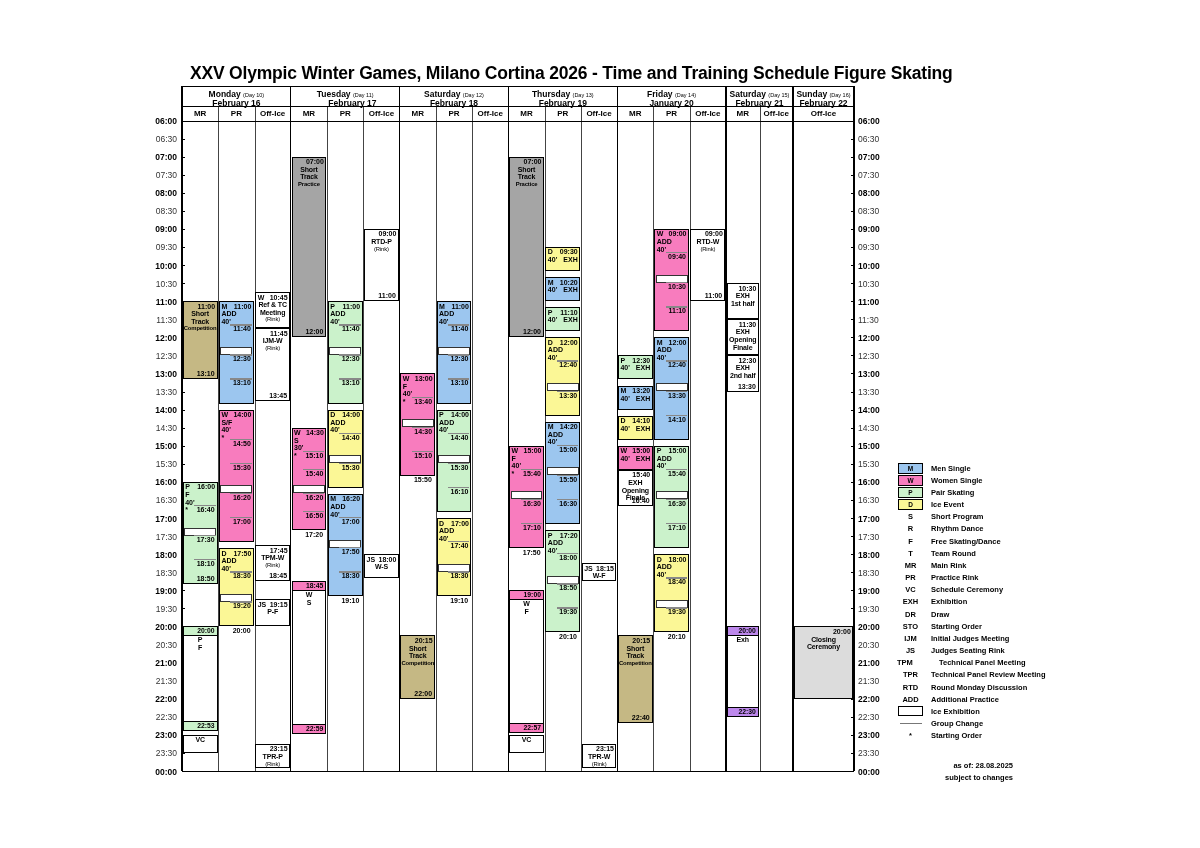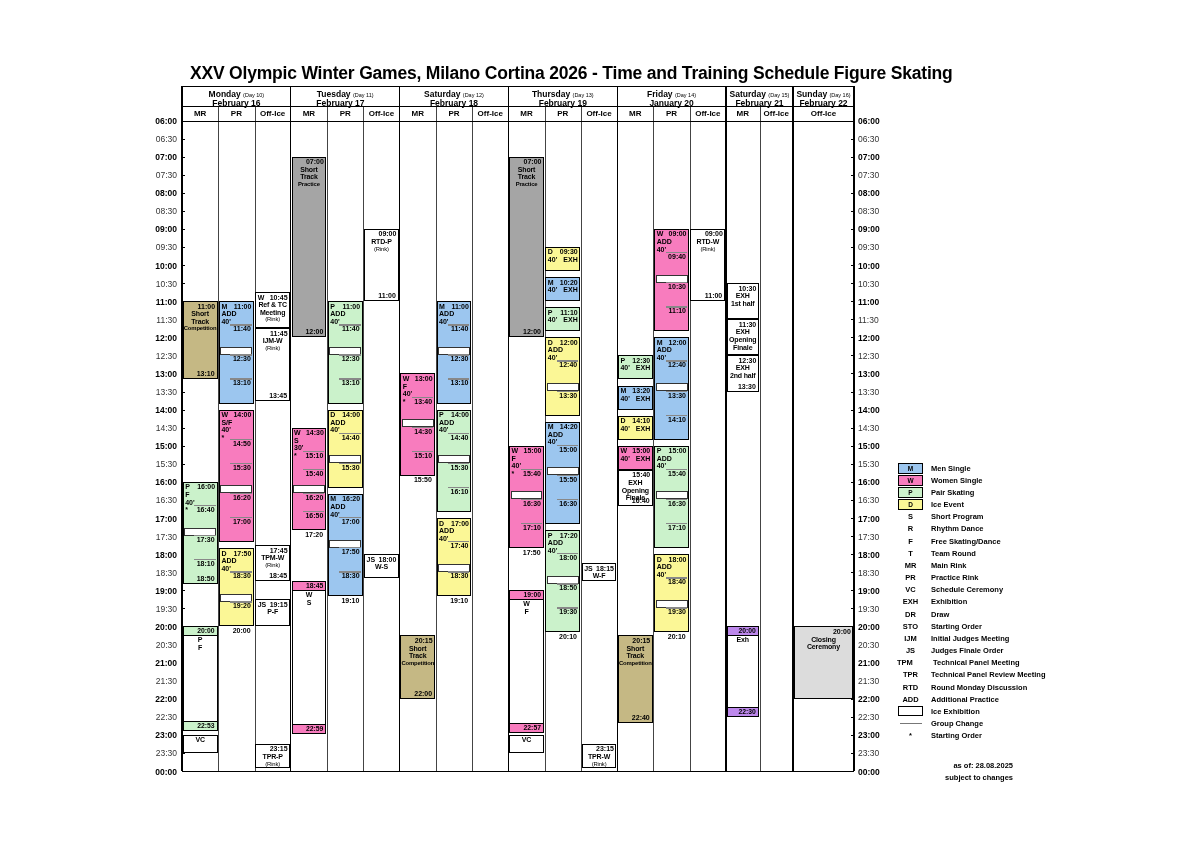--- a/index.html
+++ b/index.html
@@ -365,21 +365,21 @@
           <div style="display: flex; line-height: 7.6px; justify-content: center;">
             <span style="font-size: 7px; font-weight: 700; letter-spacing: -0.15px; white-space: nowrap;">TPR-P</span>
           </div>
           <div style="display: flex; line-height: 7.6px; justify-content: center;">
             <span style="font-size: 5.9px; font-weight: 400; letter-spacing: -0.15px; white-space: nowrap;">(Rink)</span>
           </div>
         </div>
       </div>
       <div style="position: absolute; left: 181.4px; top: 86px; width: 1.2px; height: 685px; background: rgb(0, 0, 0);"></div>
       <div style="position: absolute; left: 290.8px; top: 88.5px; width: 108.8px; text-align: center; font-weight: 700; font-size: 8.5px; white-space: nowrap;"><span>Tuesday </span><span style="font-size: 5.5px; font-weight: 400;">(Day 11)</span></div>
-      <div style="position: absolute; left: 286px; top: 97.5px; width: 108.8px; text-align: center; font-size: 8.5px; font-weight: 700;">February 17</div>
+      <div style="position: absolute; left: 298px; top: 97.5px; width: 108.8px; text-align: center; font-size: 8.5px; font-weight: 700;">February 17</div>
       <div style="position: absolute; left: 290.8px; top: 108.5px; width: 36.2667px; text-align: center; font-size: 8px; font-weight: 700;">MR</div>
       <div style="position: absolute; left: 291.5px; top: 156.639px; width: 34.8667px; height: 180.694px; background: rgb(165, 165, 165); border: 0.8px solid rgb(0, 0, 0); box-sizing: border-box;">
         <div style="position: absolute; left: 1.5px; right: 1.5px; top: 0.5px;">
           <div style="display: flex; line-height: 7.6px; justify-content: space-between;">
             <span style="font-size: 7px; font-weight: 700;"></span>
             <span style="font-size: 7px; font-weight: 700;">07:00</span>
           </div>
           <div style="display: flex; line-height: 7.6px; justify-content: center;">
             <span style="font-size: 7px; font-weight: 700; letter-spacing: -0.15px; white-space: nowrap;">Short</span>
           </div>
@@ -1193,27 +1193,27 @@
       <div style="position: absolute; left: 0px; top: 170.38px; height: 12.17px; display: flex; align-items: center;">
         <div style="position: relative; width: 27px; flex: 0 0 27px; display: flex; justify-content: center; align-items: center;">
           <div style="font-size: 7.5px; font-weight: 700; text-align: center;">IJM</div>
         </div>
         <div style="font-size: 7.5px; font-weight: 700; margin-left: 7px; white-space: nowrap;">Initial Judges Meeting</div>
       </div>
       <div style="position: absolute; left: 0px; top: 182.55px; height: 12.17px; display: flex; align-items: center;">
         <div style="position: relative; width: 27px; flex: 0 0 27px; display: flex; justify-content: center; align-items: center;">
           <div style="font-size: 7.5px; font-weight: 700; text-align: center;">JS</div>
         </div>
-        <div style="font-size: 7.5px; font-weight: 700; margin-left: 7px; white-space: nowrap;">Judges Finale Order</div>
+        <div style="font-size: 7.5px; font-weight: 700; margin-left: 7px; white-space: nowrap;">Judges Seating Rink</div>
       </div>
       <div style="position: absolute; left: 0px; top: 194.72px; height: 12.17px; display: flex; align-items: center;">
         <div style="position: relative; width: 27px; flex: 0 0 27px; display: flex; justify-content: flex-start; align-items: center;">
           <div style="font-size: 7.5px; font-weight: 700; text-align: center;">TPM</div>
         </div>
-        <div style="font-size: 7.5px; font-weight: 700; margin-left: 9px; white-space: nowrap;">Technical Panel Meeting</div>
+        <div style="font-size: 7.5px; font-weight: 700; margin-left: 15px; white-space: nowrap;">Technical Panel Meeting</div>
       </div>
       <div style="position: absolute; left: 0px; top: 206.89px; height: 12.17px; display: flex; align-items: center;">
         <div style="position: relative; width: 27px; flex: 0 0 27px; display: flex; justify-content: center; align-items: center;">
           <div style="font-size: 7.5px; font-weight: 700; text-align: center;">TPR</div>
         </div>
         <div style="font-size: 7.5px; font-weight: 700; margin-left: 7px; white-space: nowrap;">Technical Panel Review Meeting</div>
       </div>
       <div style="position: absolute; left: 0px; top: 219.06px; height: 12.17px; display: flex; align-items: center;">
         <div style="position: relative; width: 27px; flex: 0 0 27px; display: flex; justify-content: center; align-items: center;">
           <div style="font-size: 7.5px; font-weight: 700; text-align: center;">RTD</div>

